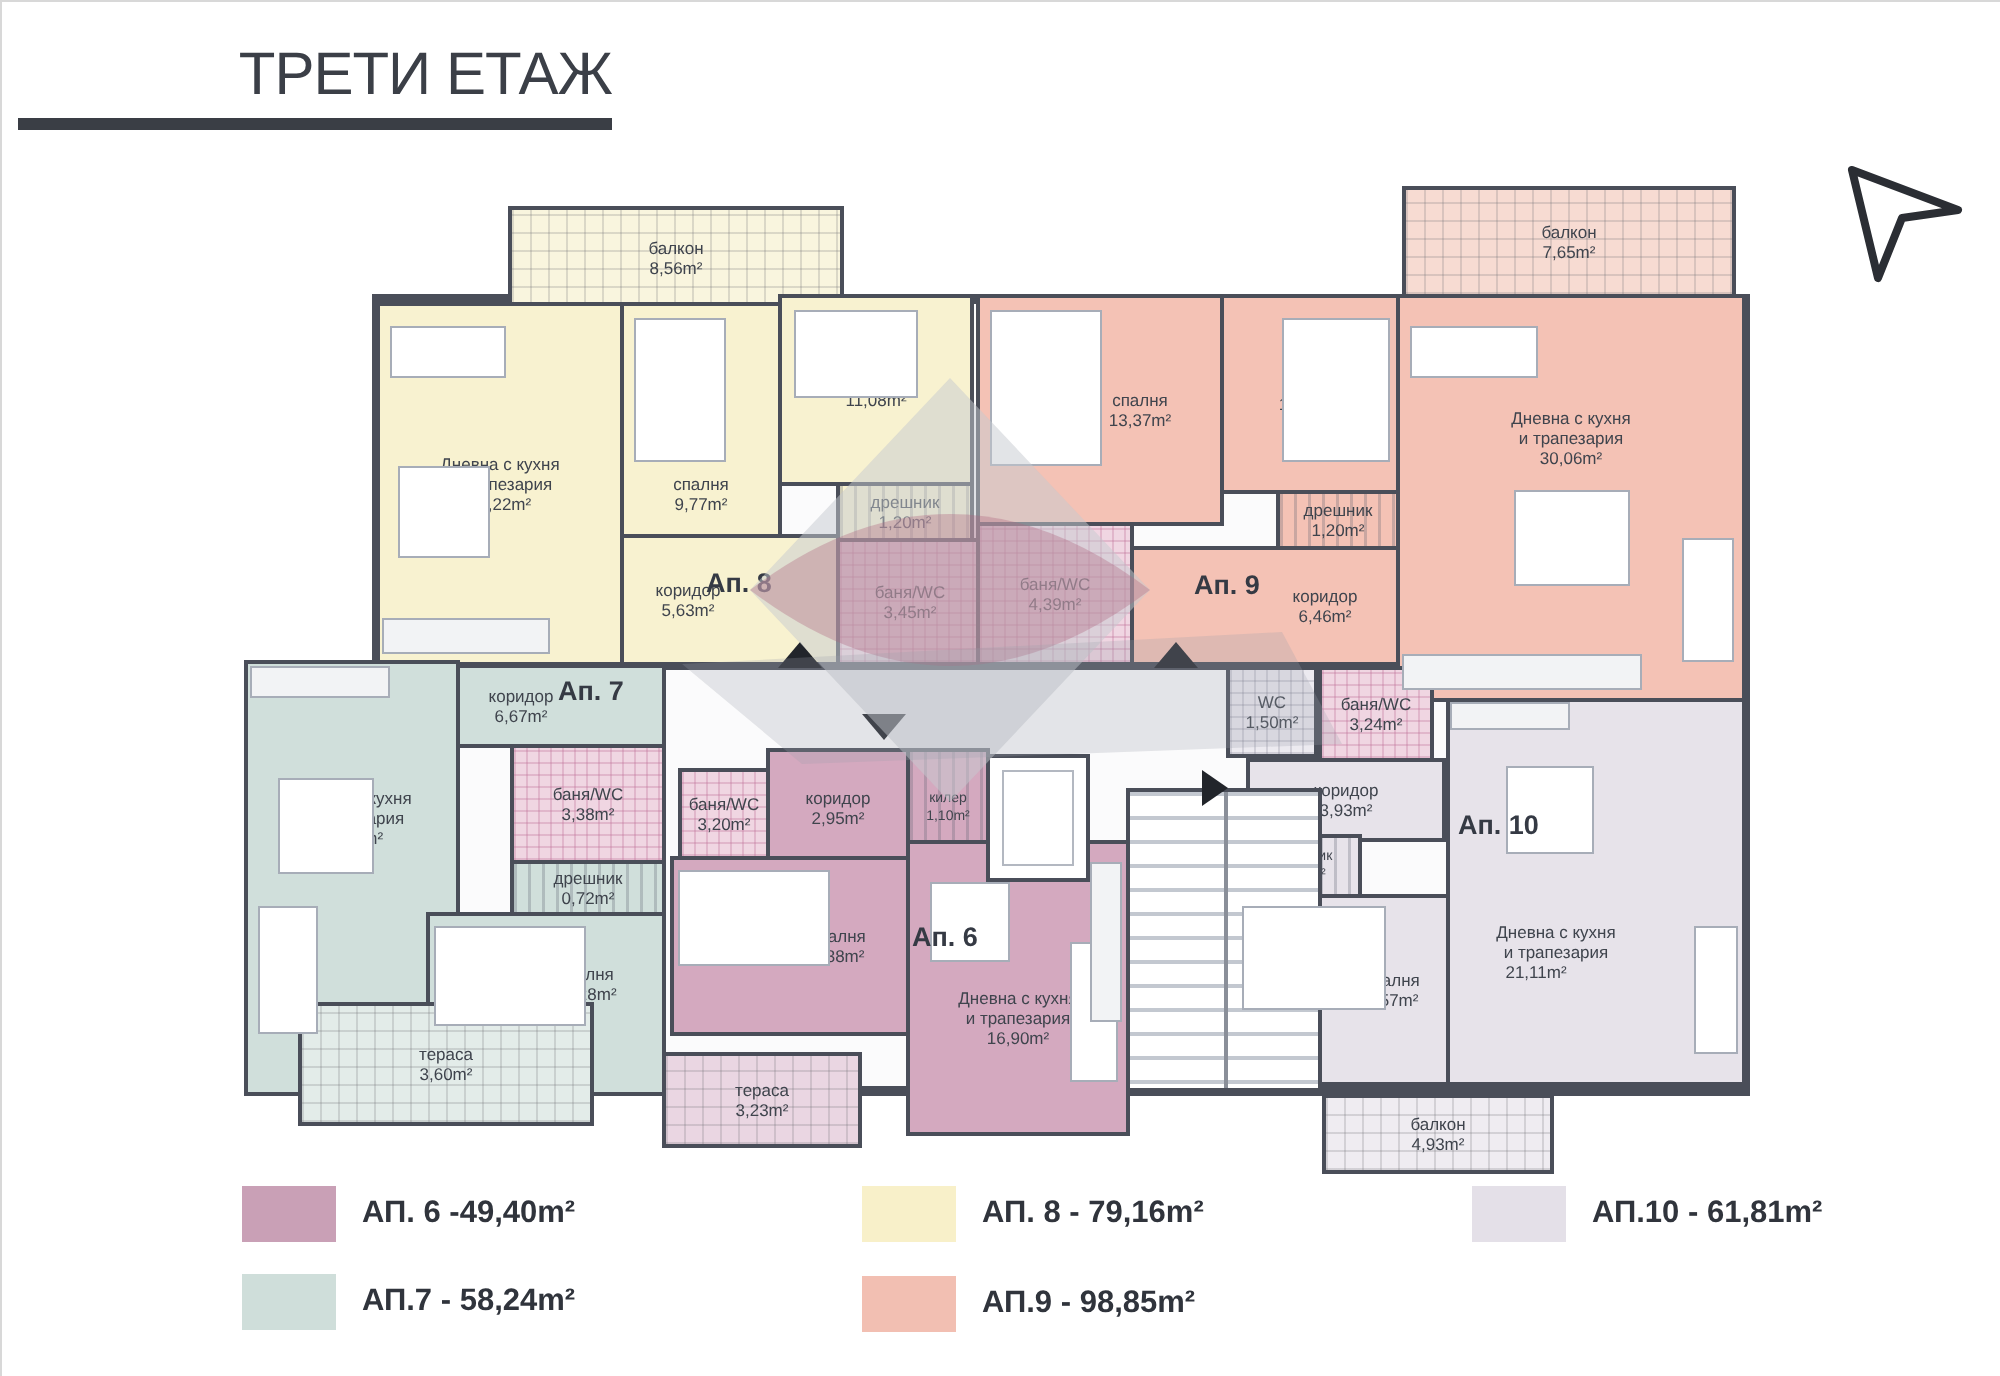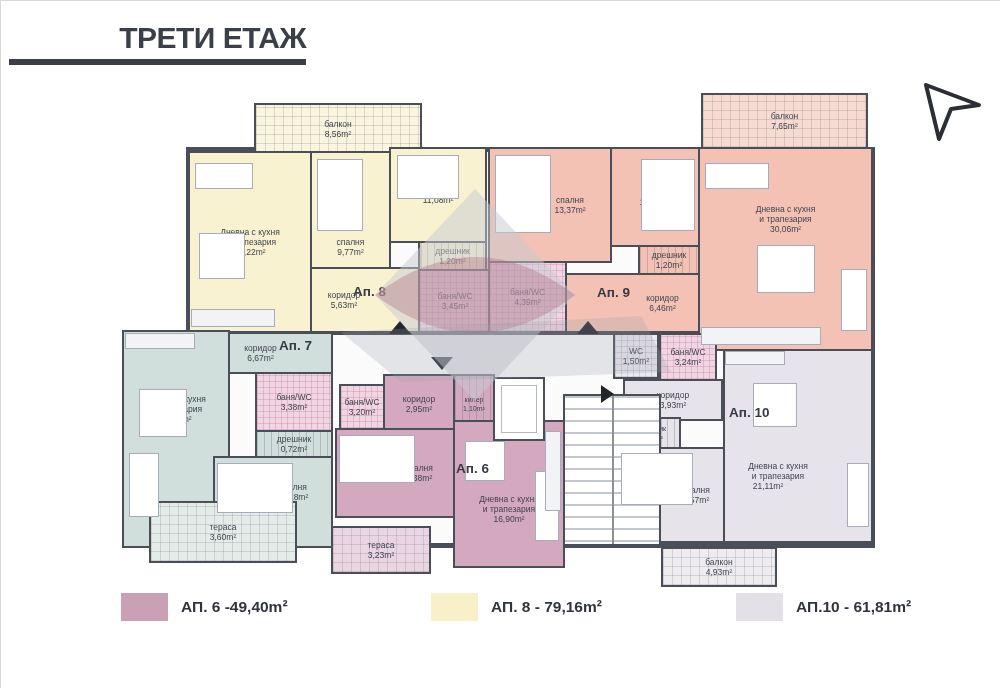--- a/index.html
+++ b/index.html
@@ -1,20 +1,20 @@
 <!DOCTYPE html>
 <html><head>
 <meta charset="utf-8">
 <style>
   html,body{margin:0;padding:0;background:#eee;font-family:"Liberation Sans",sans-serif;}
   #page{position:relative;width:1000px;height:688px;background:#ffffff;border:1px solid #d8d8d8;overflow:hidden;}
 
   
   .title{position:absolute;left:0;top:20px;width:305px;text-align:right;font-size:30px;
-         font-weight:700;color:#3b3f47;letter-spacing:-0.5px;z-index:6;}
+         font-weight:400;color:#3b3f47;letter-spacing:-0.5px;z-index:6;}
   .title-bar{position:absolute;left:8px;top:58px;width:297px;height:6px;background:#3a3e45;z-index:6;}
 
   
   .base{position:absolute;box-sizing:border-box;border:5px solid #4a4e59;background:#fbfbfc;z-index:1;}
 
   
   .room{position:absolute;box-sizing:border-box;border:2.5px solid #4a4e59;z-index:2;
         display:flex;flex-direction:column;align-items:center;justify-content:center;
         text-align:center;color:#3f444d;}
   .room .nm{white-space:pre-line;font-size:8.5px;line-height:1.2;}
@@ -267,22 +267,30 @@
     <path d="M16,116 Q116,40 216,116 Q116,192 16,116 Z" fill="#b0637f" opacity="0.35"></path>
   </svg>
   <svg class="wm-svg" style="left:340px;top:315px" width="330" height="66" viewBox="0 0 330 66">
     <polygon points="0,16 300,0 330,56 60,66" fill="#9aa0aa" opacity="0.25"></polygon>
   </svg>
 
   <div class="leg" style="left:120px;top:592px">
     <div class="sw" style="background-color: rgb(201, 160, 182);"></div>
     <div class="lb">АП. 6 -49,40m²</div>
   </div>
+  <div class="leg" style="left:120px;top:636px">
+    <div class="sw" style="background-color: rgb(207, 222, 218);"></div>
+    <div class="lb">АП.7 - 58,24m²</div>
+  </div>
   <div class="leg" style="left:430px;top:592px">
     <div class="sw" style="background-color: rgb(248, 240, 201);"></div>
     <div class="lb">АП. 8 - 79,16m²</div>
   </div>
+  <div class="leg" style="left:430px;top:637px">
+    <div class="sw" style="background-color: rgb(242, 191, 178);"></div>
+    <div class="lb">АП.9 - 98,85m²</div>
+  </div>
   <div class="leg" style="left:735px;top:592px">
     <div class="sw" style="background-color: rgb(228, 224, 232);"></div>
     <div class="lb">АП.10 - 61,81m²</div>
   </div>
 
 </div>
 
 </body></html>

